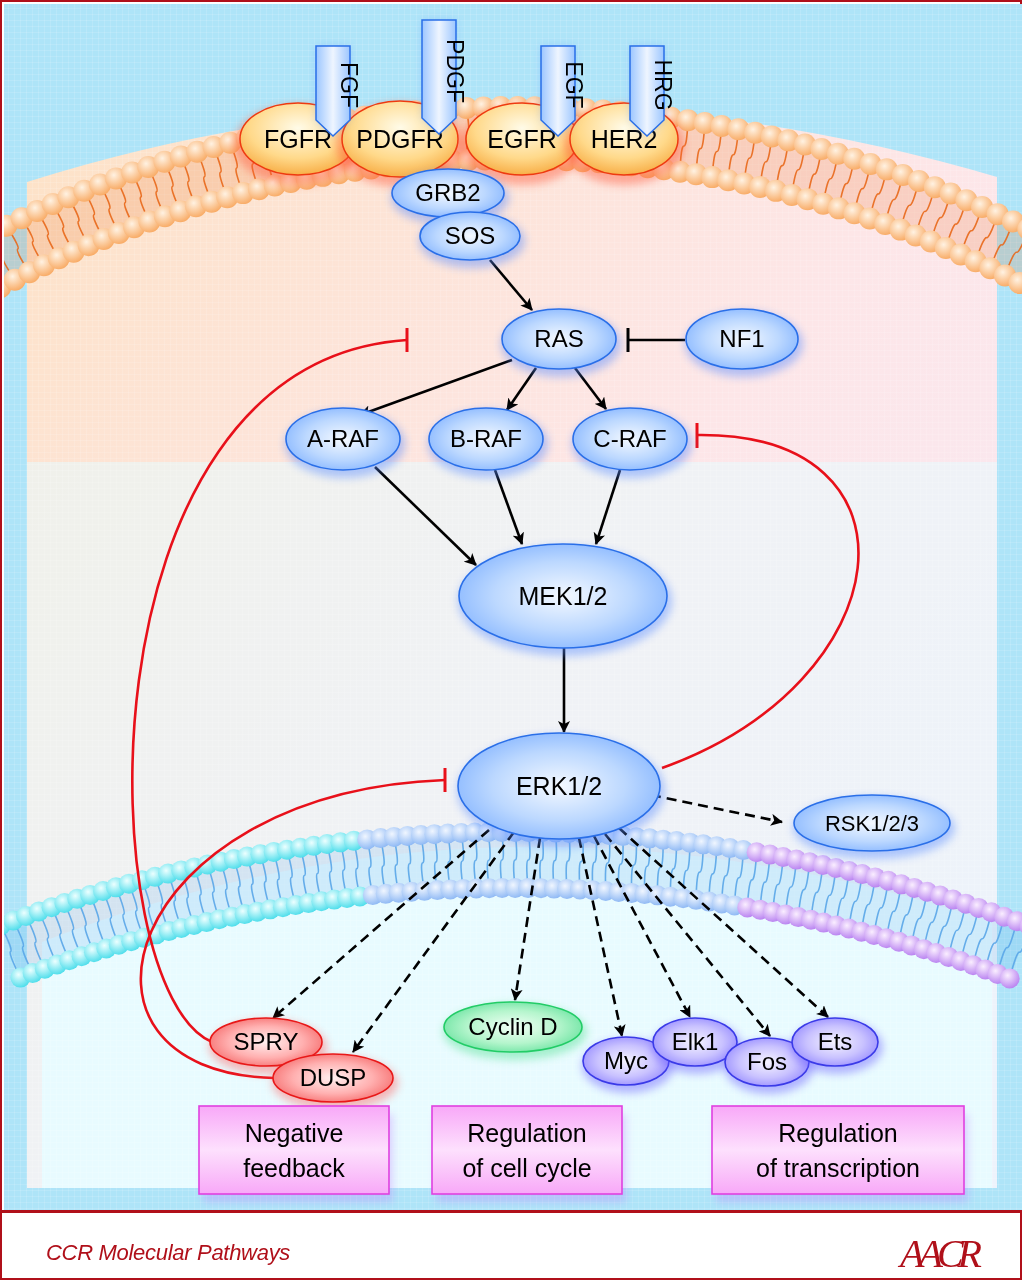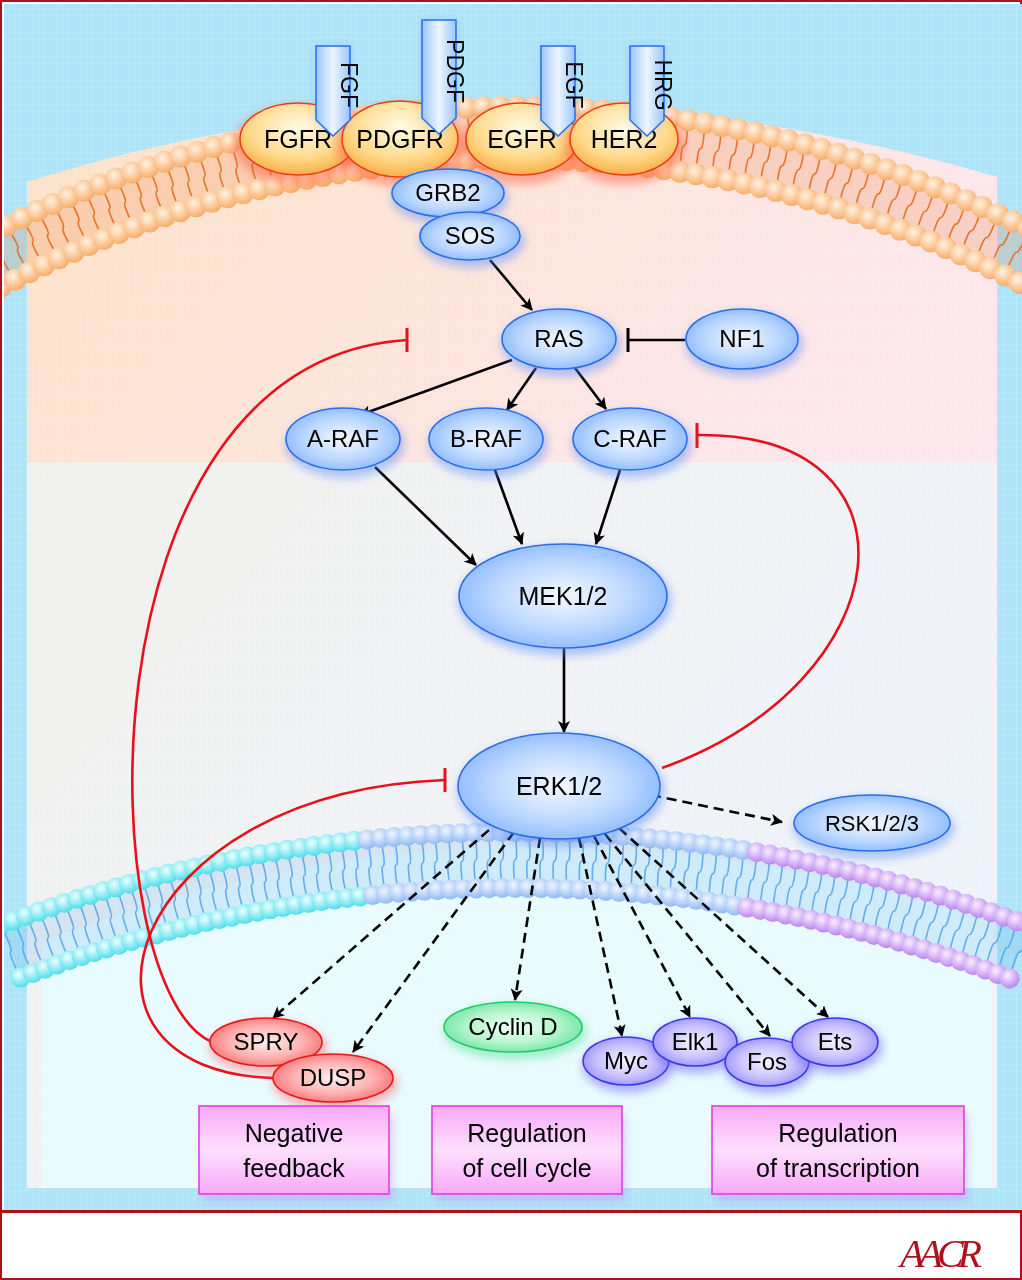--- a/index.html
+++ b/index.html
@@ -764,14 +764,15 @@
           <g>
             <rect x="714" y="1112" width="252" height="88" fill="#c080ff" opacity="0.35" filter="url(#soft)"></rect>
             <rect x="710" y="1104" width="252" height="88" fill="url(#gBox)" stroke="#e040e0" stroke-width="1.6"></rect>
             <text x="836" y="1140" text-anchor="middle" font-size="25" fill="#000">Regulation</text>
             <text x="836" y="1175" text-anchor="middle" font-size="25" fill="#000">of transcription</text>
           </g>
         </g>
     </svg>
   </div>
   <div id="footer-rule"></div>
+  <div id="footer-left">CCR Molecular Pathways</div>
   <div id="footer-logo">AACR</div>
 </div>
 
 </body></html>

